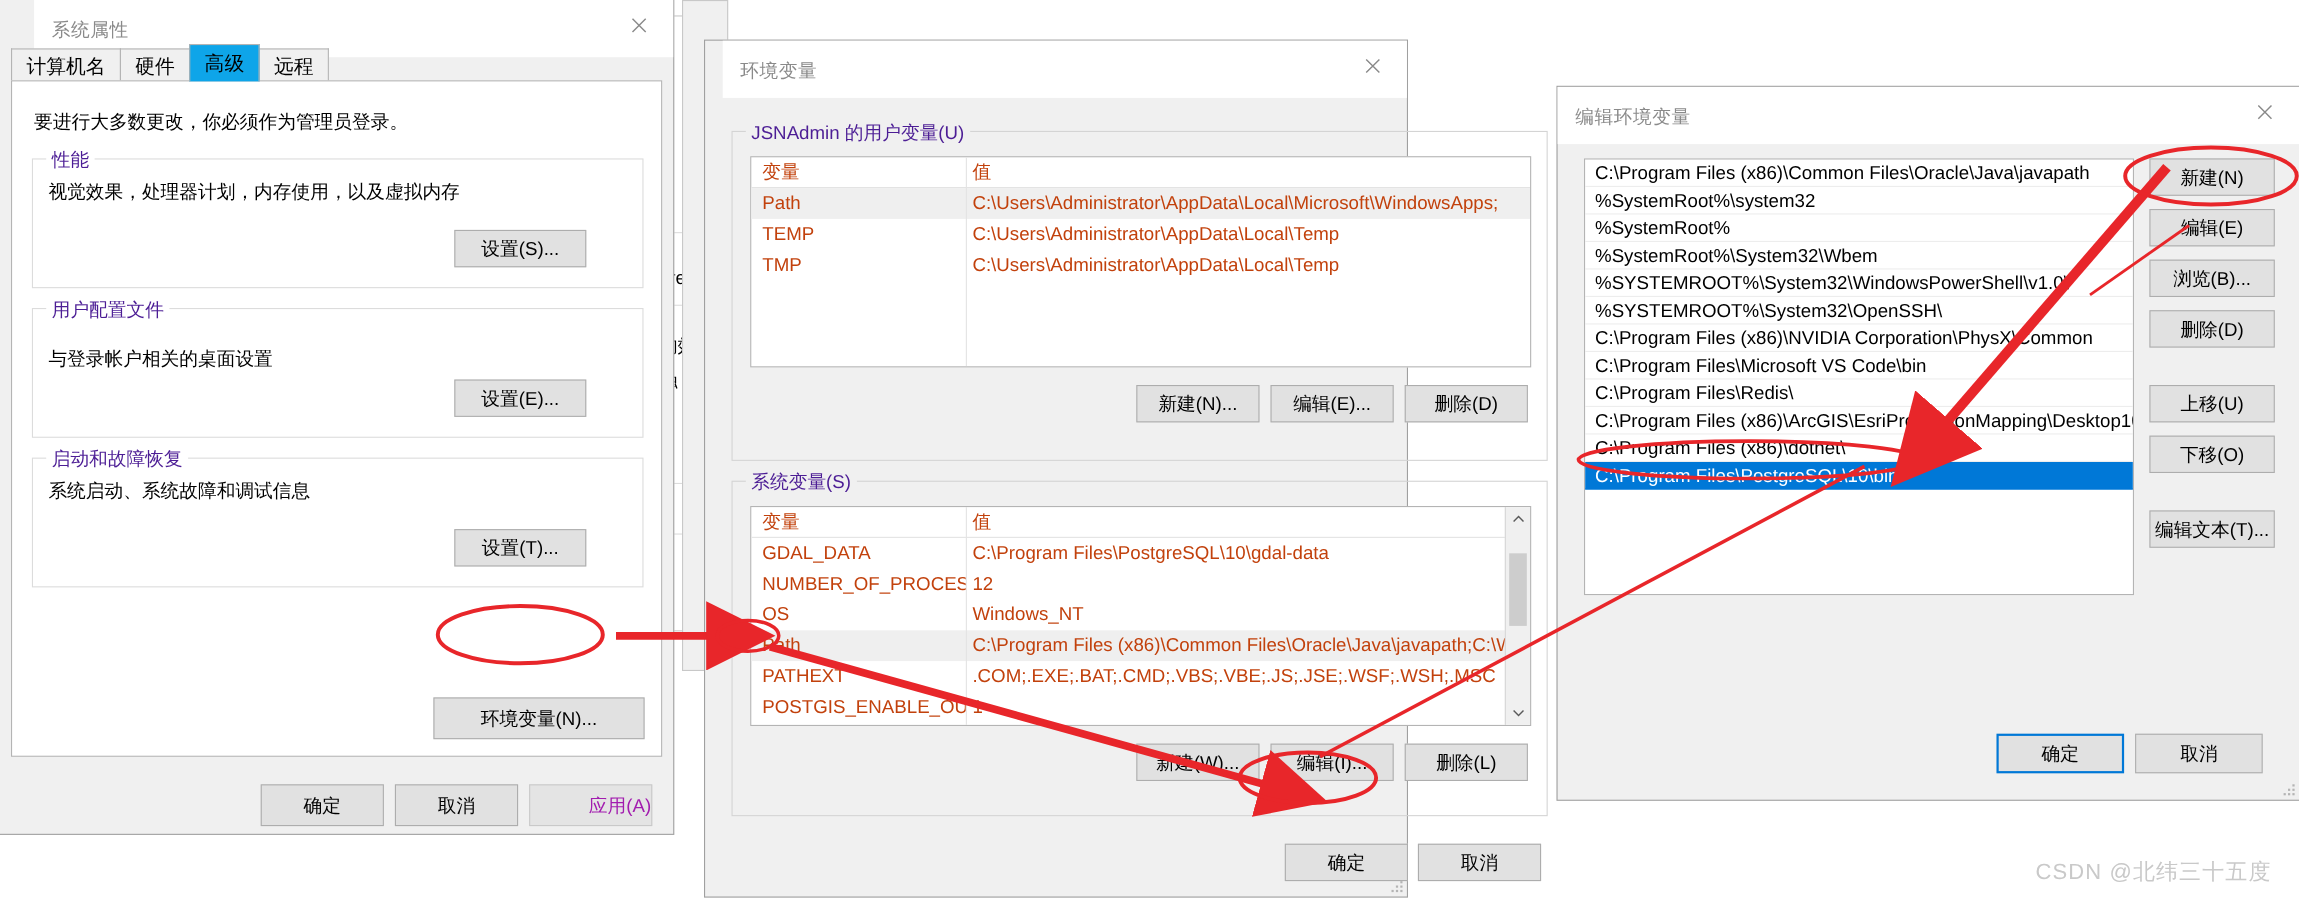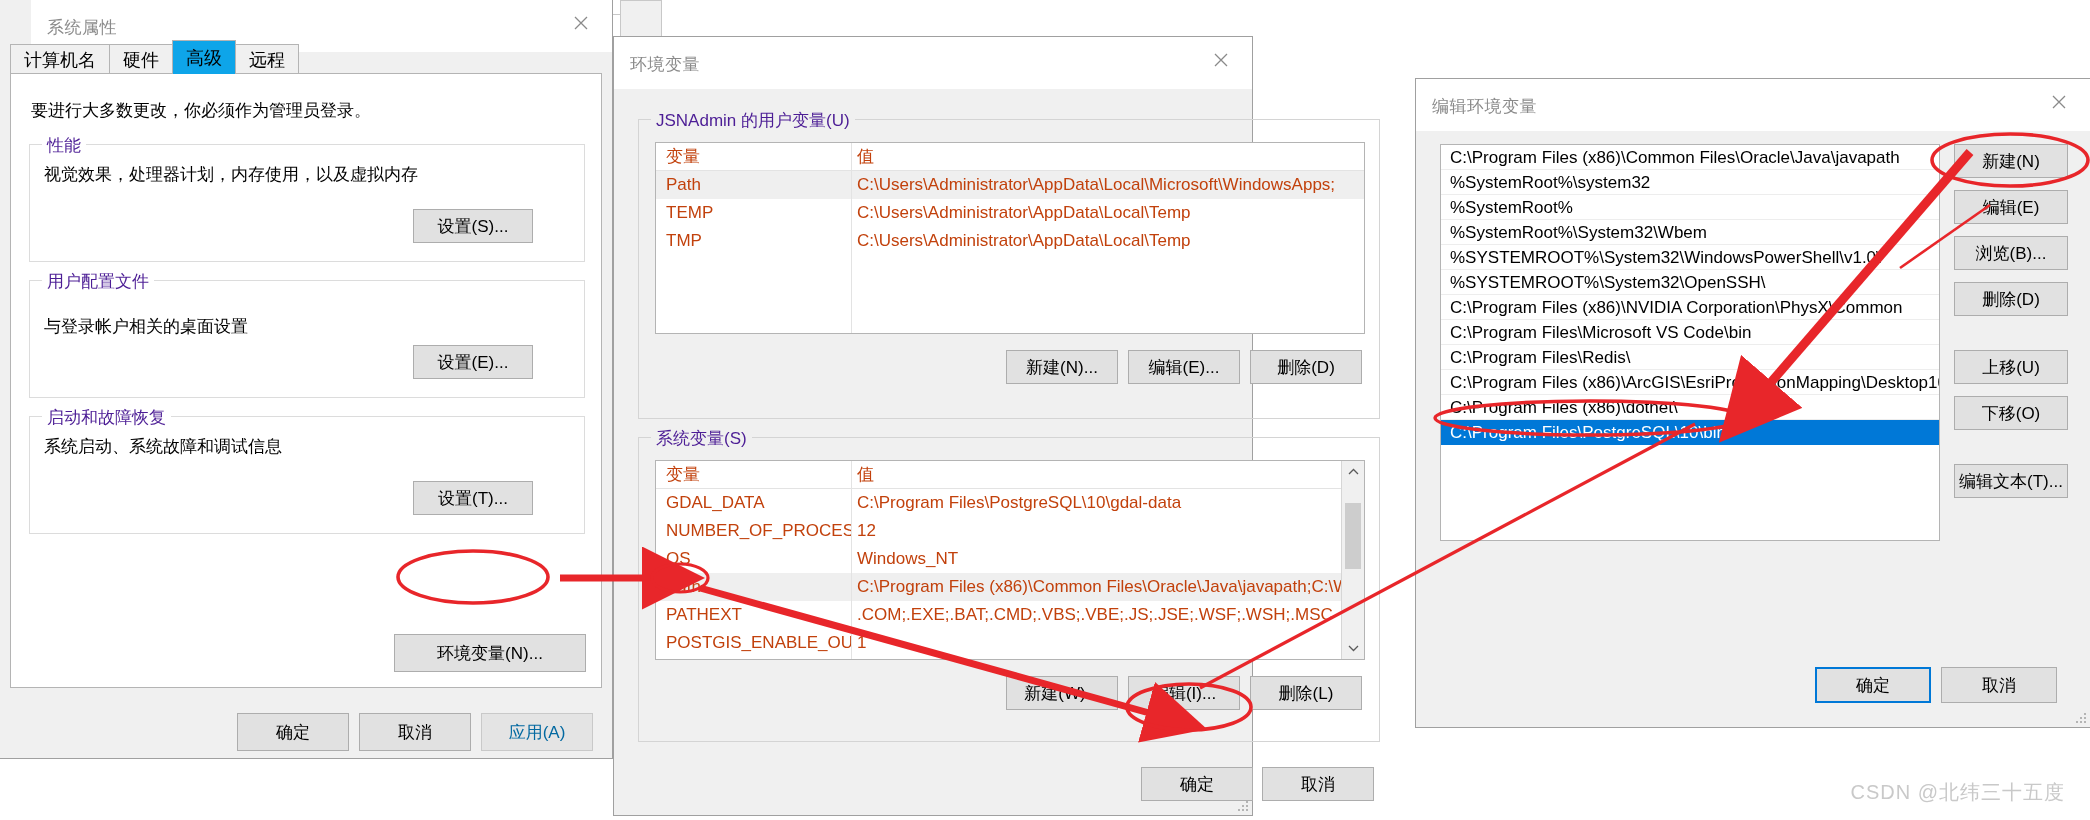--- a/index.html
+++ b/index.html
@@ -25,21 +25,21 @@
 
   
   .group{position:absolute;border:1px solid #dcdcdc;box-sizing:border-box;}
   .group > .glabel{position:absolute;top:-11px;left:12px;background:#ffffff;padding:0 5px;font-size:17px;color:#4c1d95;}
   .group.on-gray > .glabel{background:#f0f0f0;}
   .gtext{position:absolute;font-size:17px;color:#000;}
 
   
   .btn{position:absolute;background:#e1e1e1;border:1px solid #adadad;box-sizing:border-box;
        display:flex;align-items:center;justify-content:center;font-size:17px;color:#000;}
-  .btn.disabled{color:#0369a1;background:#e4e4e4;border-color:#c9c9c9;}
+  .btn.disabled{color:#a21caf;background:#e4e4e4;border-color:#c9c9c9;justify-content:flex-end;}
   .btn.default{border:2px solid #0078d7;background:#e1e1e1;}
 
   
   .table{position:absolute;background:#ffffff;border:1px solid #b4b4b4;box-sizing:border-box;overflow:hidden;}
   .trow{display:flex;height:28px;align-items:center;font-size:17px;color:#c2410c;box-sizing:border-box;}
   .trow.head{border-bottom:1px solid #e3e3e3;}
   .trow.sel{background:#efefef;}
   .c1{width:195px;padding-left:10px;box-sizing:border-box;white-space:nowrap;overflow:hidden;}
   .c2{flex:1;padding-left:6px;box-sizing:border-box;white-space:nowrap;overflow:hidden;}
   .vdiv{position:absolute;top:0;bottom:0;width:1px;background:#e3e3e3;}
@@ -143,21 +143,21 @@
     <span>确定</span>
   </div>
   <div class="btn" style="left:359px;top:713px;width:112px;height:38px;">
     <span>取消</span>
   </div>
   <div class="btn disabled" style="left:481px;top:713px;width:112px;height:38px;">
     <span>应用(A)</span>
   </div>
 </div>
 
-<div class="win" style="left:613px;top:36px;width:640px;height:780px;">
+<div class="win" style="left:640px;top:36px;width:640px;height:780px;padding-left:16px;">
 
   <div class="titlebar">
     <div class="title">环境变量</div>
     <div class="closebtn">
       <svg width="16" height="16" viewBox="0 0 16 16">
           <path d="M2 2 L14 14 M14 2 L2 14" stroke="#8a8a8a" stroke-width="1.3" fill="none"></path>
         </svg>
     </div>
   </div>
 

